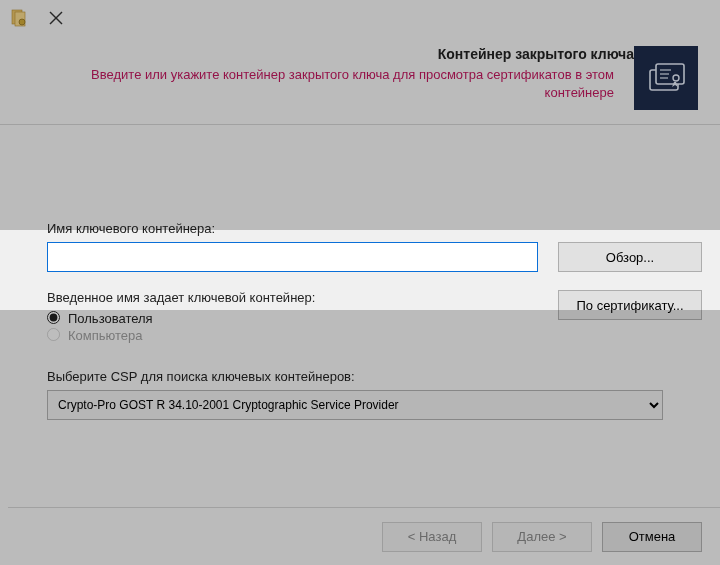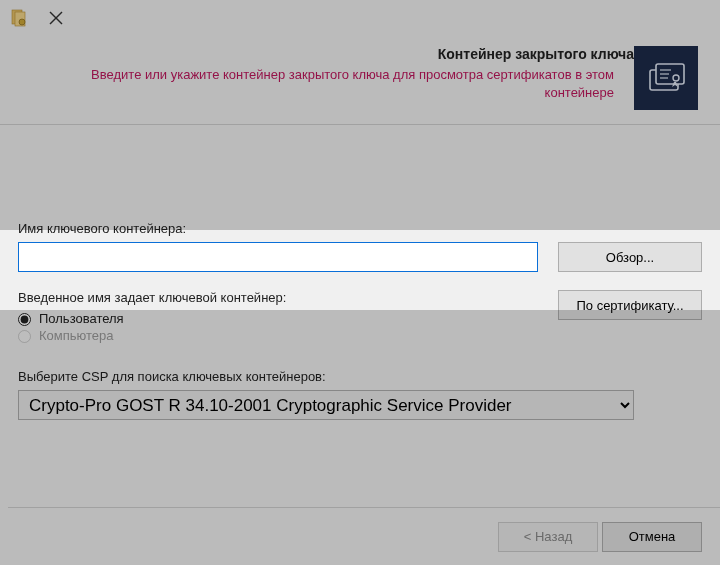--- a/index.html
+++ b/index.html
@@ -75,20 +75,21 @@
     display: flex;
     align-items: center;
     justify-content: center;
     flex-shrink: 0;
   }
   .header-icon svg { width: 44px; height: 44px; }
 
   
   .content {
     padding: 0 18px;
+    margin-left: 29px;
   }
 
   .spacer-top { height: 96px; }
 
   .row-name-label {
     margin-bottom: 6px;
     font-size: 13px;
   }
 
   .row-input {
@@ -127,57 +128,57 @@
     margin-bottom: 24px;
   }
   .scope-left {
     flex: 1;
   }
   .scope-heading {
     margin-bottom: 6px;
   }
   .radio-row {
     display: flex;
-    align-items: flex-end;
+    align-items: flex-start;
     gap: 4px;
     margin-bottom: 2px;
     font-size: 13px;
   }
   .radio-row input[type=radio] {
     margin: 0 4px 0 0;
     accent-color: #222;
   }
   .radio-row.disabled { color: #9a9a9a; }
   .scope-right {
     padding-top: 0;
   }
 
   .csp-label { margin-bottom: 6px; }
   .csp-select {
     width: 616px;
     height: 30px;
     border: 1px solid #adadad;
     background: #e9e9e9;
-    font-size: 17px;
+    font-size: 12px;
     padding: 3px 6px;
   }
 
   
   .footer {
     position: absolute;
     left: 8px;
     right: 0;
     bottom: 0;
     height: 58px;
     border-top: 1px solid #cfcfcf;
     display: flex;
     align-items: center;
     justify-content: flex-end;
     padding-right: 18px;
-    gap: 4px;
+    gap: 10px;
     background: #f0f0f0;
   }
   .footer .btn { min-width: 100px; }
 
   
   .dim-overlay {
     position: absolute;
     inset: 0;
     pointer-events: none;
   }
@@ -255,19 +256,20 @@
   </div>
 
   <div class="csp-label">Выберите CSP для поиска ключевых контейнеров:</div>
   <select class="csp-select">
     <option>Crypto-Pro GOST R 34.10-2001 Cryptographic Service Provider</option>
   </select>
 </div>
 
 <div class="footer">
   <button class="btn disabled" disabled="">&lt; Назад</button>
+  <button class="btn disabled" disabled="">Далее &gt;</button>
   <button class="btn">Отмена</button>
 </div>
 
 <div class="dim-overlay">
   <div class="dim-part dim-top"></div>
   <div class="dim-part dim-bottom"></div>
 </div>
 
 </body></html>

